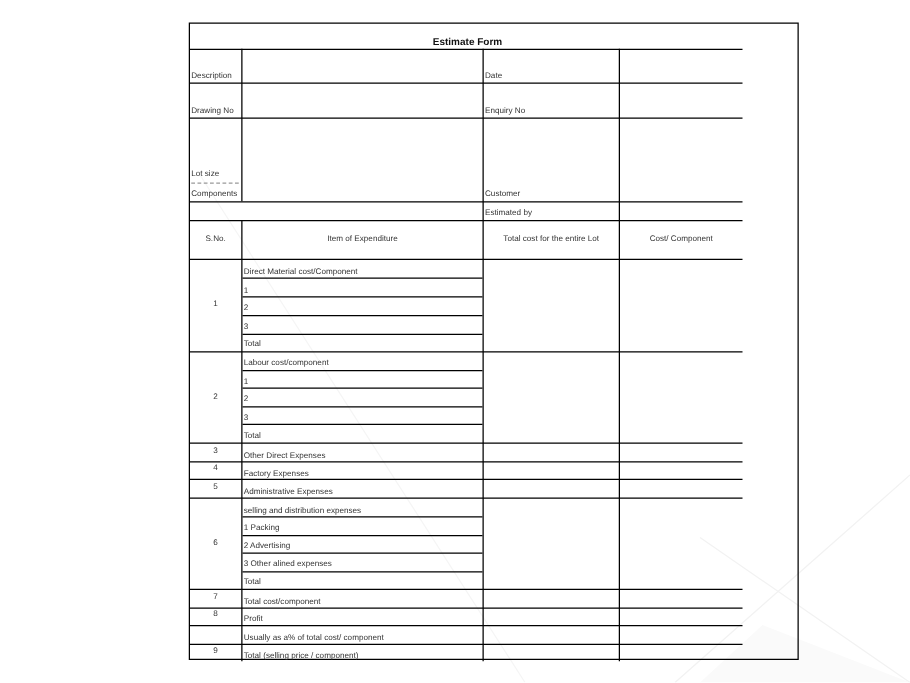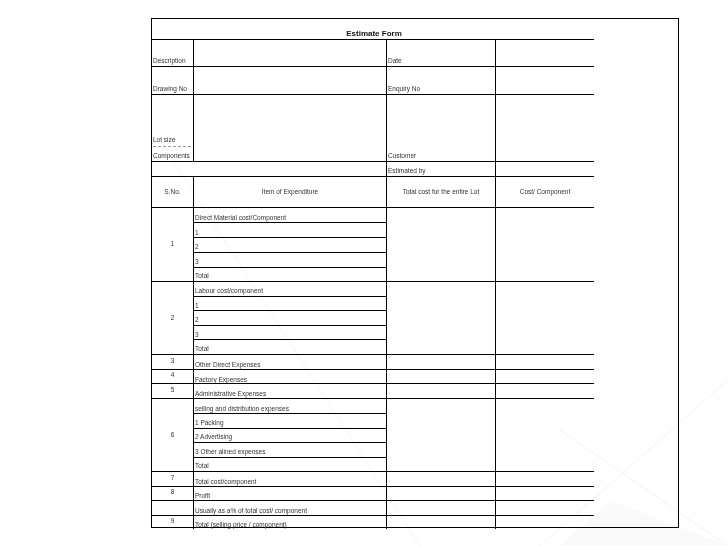--- a/index.html
+++ b/index.html
@@ -5,21 +5,21 @@
   html, body { margin:0; padding:0; }
   body {
     width:728px; height:546px; position:relative; overflow:hidden;
     background:#ffffff;
     font-family:"Liberation Sans", sans-serif;
     color:#222;
   }
   .bg-deco { position:absolute; inset:0; pointer-events:none; }
   .form {
     position:absolute; left:151px; top:18px;
-    width:528px; height:510px;
+    width:488px; height:510px;
     border:1px solid #000; box-sizing:border-box;
   }
   .hl { position:absolute; height:1px; background:#000; }
   .vl { position:absolute; width:1px; background:#000; }
   .txt {
     position:absolute; font-size:6.5px; line-height:8px; white-space:nowrap;
     color:#333;
   }
   .title { font-size:8px; font-weight:bold; color:#111; }
   .center { text-align:center; }

